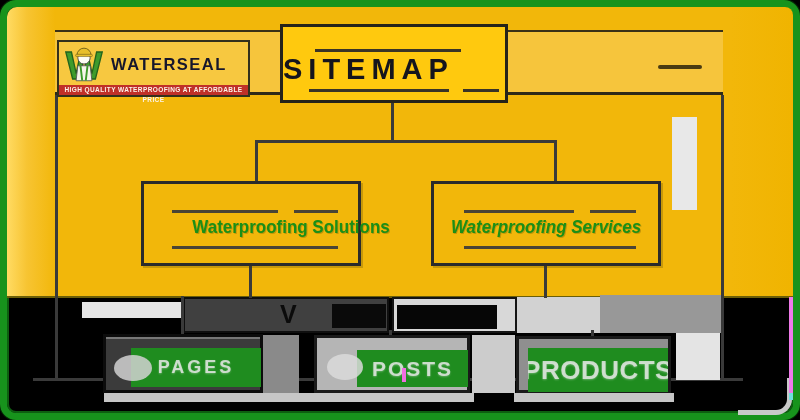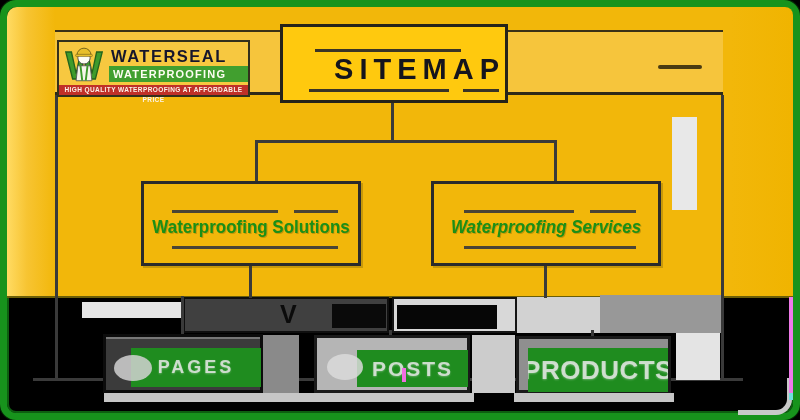--- a/index.html
+++ b/index.html
@@ -50,21 +50,21 @@
     background:#c03028;color:#fbf3ea;font-weight:700;font-size:6.5px;
     letter-spacing:.4px;height:10px;line-height:10px;text-align:center;
   }
   
   .titlebox{
     left:280px;top:24px;width:228px;height:79px;box-sizing:border-box;
     background:#ffc90e;border:3px solid #26231a;z-index:5;
   }
   .rule{background:#3a3426;height:3px;}
   .title-text{
-    left:0;top:26px;width:222px;text-align:right;
+    left:0;top:26px;width:222px;text-align:left;
     font-size:29px;font-weight:800;letter-spacing:6px;color:#15151d;
   }
   
   .dash{left:658px;top:65px;width:44px;height:4px;background:#4a3c12;border-radius:2px;z-index:4;}
   .scrollstrip{left:672px;top:117px;width:25px;height:93px;background:#e8e8e8;z-index:4;}
   
   .line{background:#3a3a3a;z-index:4;}
   
   .node{
     box-sizing:border-box;border:3px solid #2b2b2b;z-index:5;
@@ -134,42 +134,41 @@
         <text x="25" y="39" font-size="44" font-weight="bold" text-anchor="middle" fill="#3e9b2c" stroke="#23641d" stroke-width="1.5" font-family="Liberation Sans, sans-serif">W</text>
         <path d="M18 24 L32 24 L34 41 L16 41 Z" fill="#f5f5ea" stroke="#555" stroke-width="1"></path>
         <path d="M21 24 L23 41 M29 24 L27 41" stroke="#3e9b2c" stroke-width="2.2" fill="none"></path>
         <circle cx="25" cy="15" r="7" fill="#fdfdf5" stroke="#444" stroke-width="1"></circle>
         <path d="M17 12 a8 8 0 0 1 16 0 z" fill="#e8bf2a" stroke="#6a5a14" stroke-width="1"></path>
         <rect x="15.5" y="11" width="19" height="2.5" rx="1" fill="#e8bf2a" stroke="#6a5a14" stroke-width="0.6"></rect>
       </svg>
     </div>
     <div class="logo-col">
       <div class="logo-name">WATERSEAL</div>
-      <div class="logo-green">WATERPROOFING</div>
     </div>
   </div>
   <div class="logo-red">HIGH QUALITY WATERPROOFING AT AFFORDABLE PRICE</div>
 </div>
 
 <div class="abs titlebox">
   <div class="abs rule" style="left:32px;top:22px;width:146px;"></div>
   <div class="abs title-text">SITEMAP</div>
   <div class="abs rule" style="left:26px;top:62px;width:140px;"></div>
   <div class="abs rule" style="left:180px;top:62px;width:36px;"></div>
 </div>
 
 <div class="abs dash"></div>
 <div class="abs scrollstrip"></div>
 
 <div class="abs line" style="left:391px;top:103px;width:3px;height:37px;"></div>
 <div class="abs line" style="left:255px;top:140px;width:302px;height:3px;"></div>
 <div class="abs line" style="left:255px;top:140px;width:3px;height:41px;"></div>
 <div class="abs line" style="left:554px;top:140px;width:3px;height:41px;"></div>
 
-<div class="abs node" style="left:141px;top:181px;width:220px;height:85px;">
+<div class="abs node" style="left:141px;top:181px;width:220px;height:85px;padding-left:40px;">
   <div class="rule" style="left:28px;top:26px;width:106px;"></div>
   <div class="rule" style="left:150px;top:26px;width:44px;"></div>
   <div class="abs node-label" style="top:33px;">Waterproofing Solutions</div>
   <div class="rule" style="left:28px;top:62px;width:166px;"></div>
 </div>
 <div class="abs node" style="left:431px;top:181px;width:230px;height:85px;font-style:italic;">
   <div class="rule" style="left:30px;top:26px;width:110px;"></div>
   <div class="rule" style="left:156px;top:26px;width:46px;"></div>
   <div class="abs node-label" style="top:33px;">Waterproofing Services</div>
   <div class="rule" style="left:30px;top:62px;width:172px;"></div>

